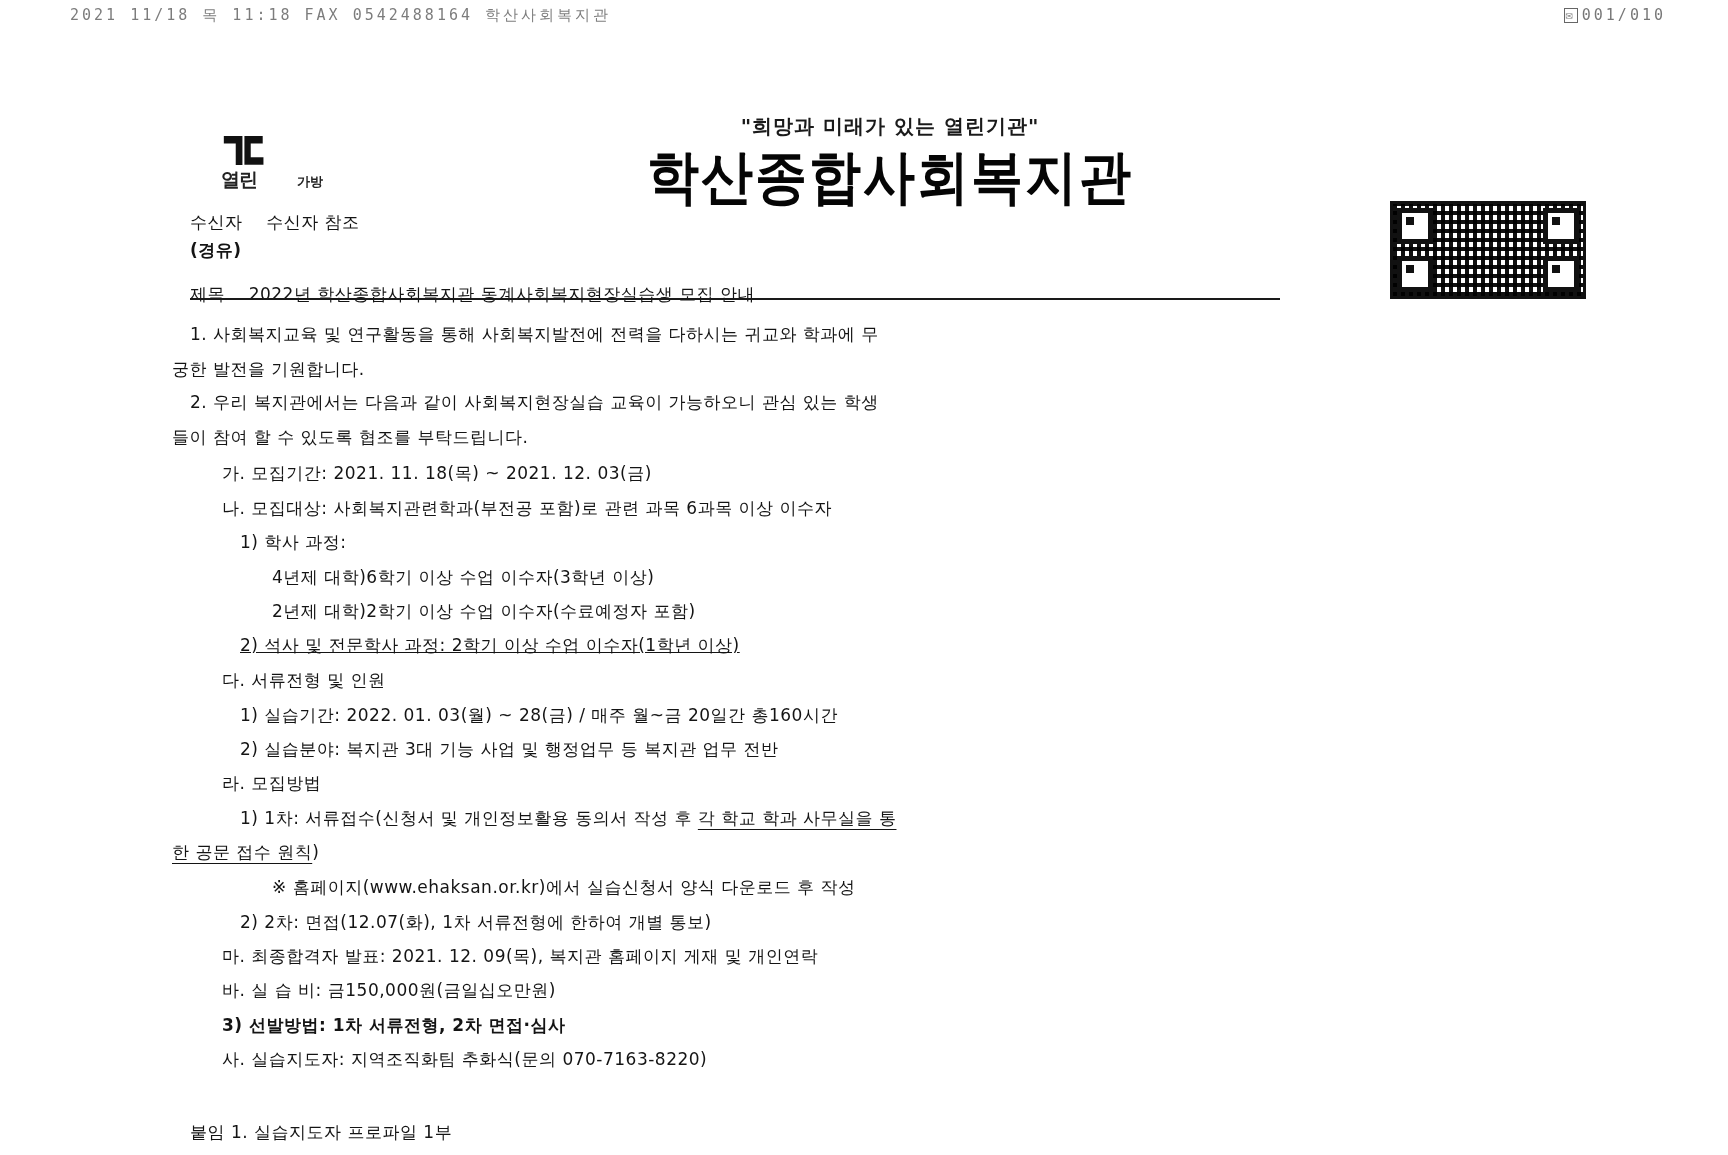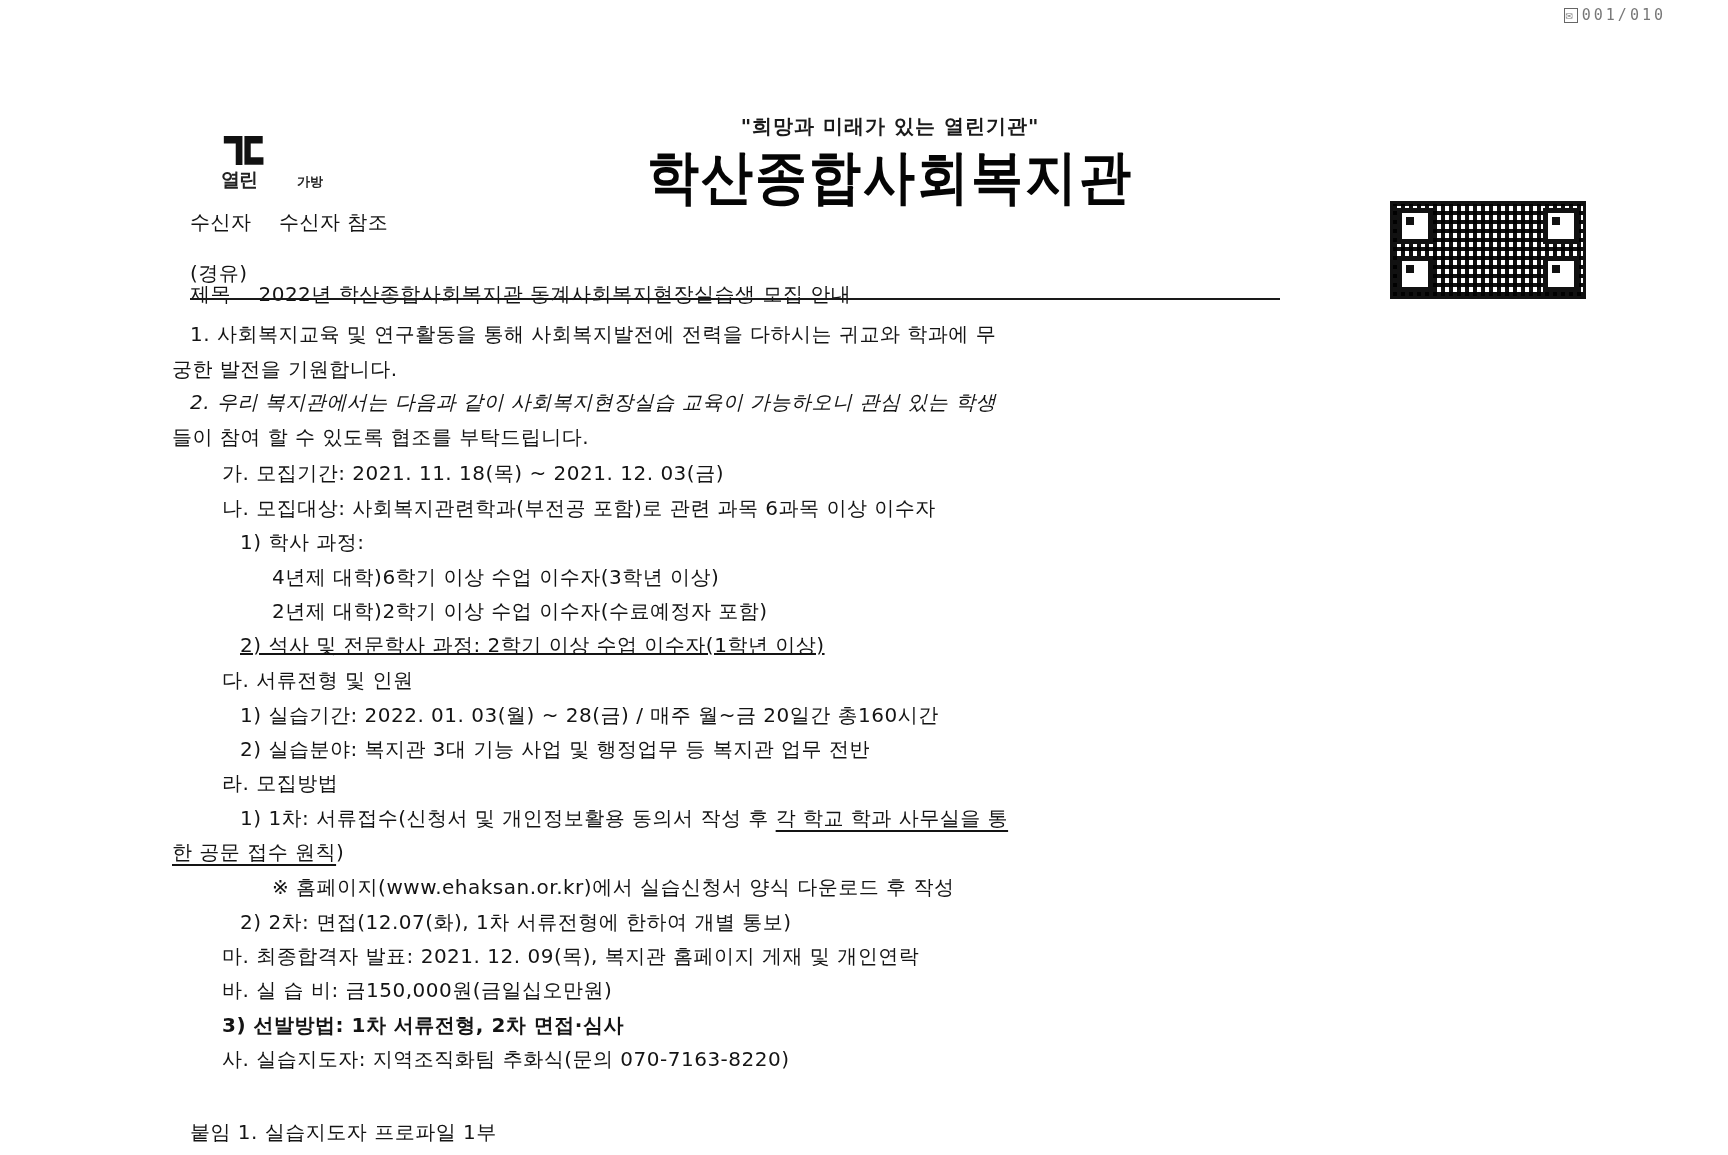--- a/index.html
+++ b/index.html
@@ -165,21 +165,21 @@
   
   .doc-body {
     position: absolute;
     left: 0;
     top: 216px;
     width: 1728px;
   }
   .line {
     position: absolute;
     white-space: nowrap;
-    font-size: 20px;
+    font-size: 17px;
     line-height: 28px;
     color: #141414;
     letter-spacing: 0.5px;
     font-family: "DejaVu Sans", sans-serif;
   }
   .underline {
     text-decoration: underline;
     text-underline-offset: 5px;
   }
   .title-rule {
@@ -189,20 +189,21 @@
     width: 1090px;
     border-bottom: 2px solid #1a1a1a;
   }
 </style>
 </head>
 <body>
 
 <div class="page">
 
   <div class="fax-header">
+    <div class="fax-left">2021 11/18 목 11:18  FAX 0542488164  학산사회복지관</div>
     <div class="fax-right">
       <span class="boxglyph">✉</span><span>001/010</span>
     </div>
   </div>
 
   <div class="letterhead">
     <div class="logo-mark">
       <div class="glyph">ᄀᄃ</div>
       <div class="logo-text">
         <span>열린</span><span class="sub">가방</span>
@@ -221,33 +222,33 @@
   </div>
 
   <div class="doc-body">
 
     <div class="line" style="left:190px; top:-8px;">
       <span>수신자</span>
       &nbsp;&nbsp;
       <span>수신자 참조</span>
     </div>
 
-    <div class="line" style="left:190px; top:43px;">(경유)</div>
+    <div class="line" style="left:190px; top:20px;font-weight:bold;">(경유)</div>
 
     <div class="line" style="left:190px; top:64px;">
       <span>제목</span>
       &nbsp;&nbsp;
       <span>2022년 학산종합사회복지관 동계사회복지현장실습생 모집 안내</span>
     </div>
     <div class="title-rule"></div>
 
     <div class="line" style="left:190px; top:104px;">1. 사회복지교육 및 연구활동을 통해 사회복지발전에 전력을 다하시는 귀교와 학과에 무</div>
     <div class="line" style="left:172px; top:139px;">궁한 발전을 기원합니다.</div>
 
-    <div class="line" style="left:190px; top:172px;font-style:italic;">2. 우리 복지관에서는 다음과 같이 사회복지현장실습 교육이 가능하오니 관심 있는 학생</div>
+    <div class="line" style="left:190px; top:172px;">2. 우리 복지관에서는 다음과 같이 사회복지현장실습 교육이 가능하오니 관심 있는 학생</div>
     <div class="line" style="left:172px; top:207px;">들이 참여 할 수 있도록 협조를 부탁드립니다.</div>
 
     <div class="line" style="left:222px; top:243px;">가. 모집기간: 2021. 11. 18(목) ~ 2021. 12. 03(금)</div>
     <div class="line" style="left:222px; top:278px;">나. 모집대상: 사회복지관련학과(부전공 포함)로 관련 과목 6과목 이상 이수자</div>
     <div class="line" style="left:240px; top:312px;">1) 학사 과정:</div>
     <div class="line" style="left:272px; top:347px;">4년제 대학)6학기 이상 수업 이수자(3학년 이상)</div>
     <div class="line" style="left:272px; top:381px;">2년제 대학)2학기 이상 수업 이수자(수료예정자 포함)</div>
     <div class="line" style="left:240px; top:415px;text-decoration:underline;">2) 석사 및 전문학사 과정: 2학기 이상 수업 이수자(1학년 이상)</div>
     <div class="line" style="left:222px; top:450px;">다. 서류전형 및 인원</div>
     <div class="line" style="left:240px; top:485px;">1) 실습기간: 2022. 01. 03(월) ~ 28(금) / 매주 월~금 20일간 총160시간</div>

